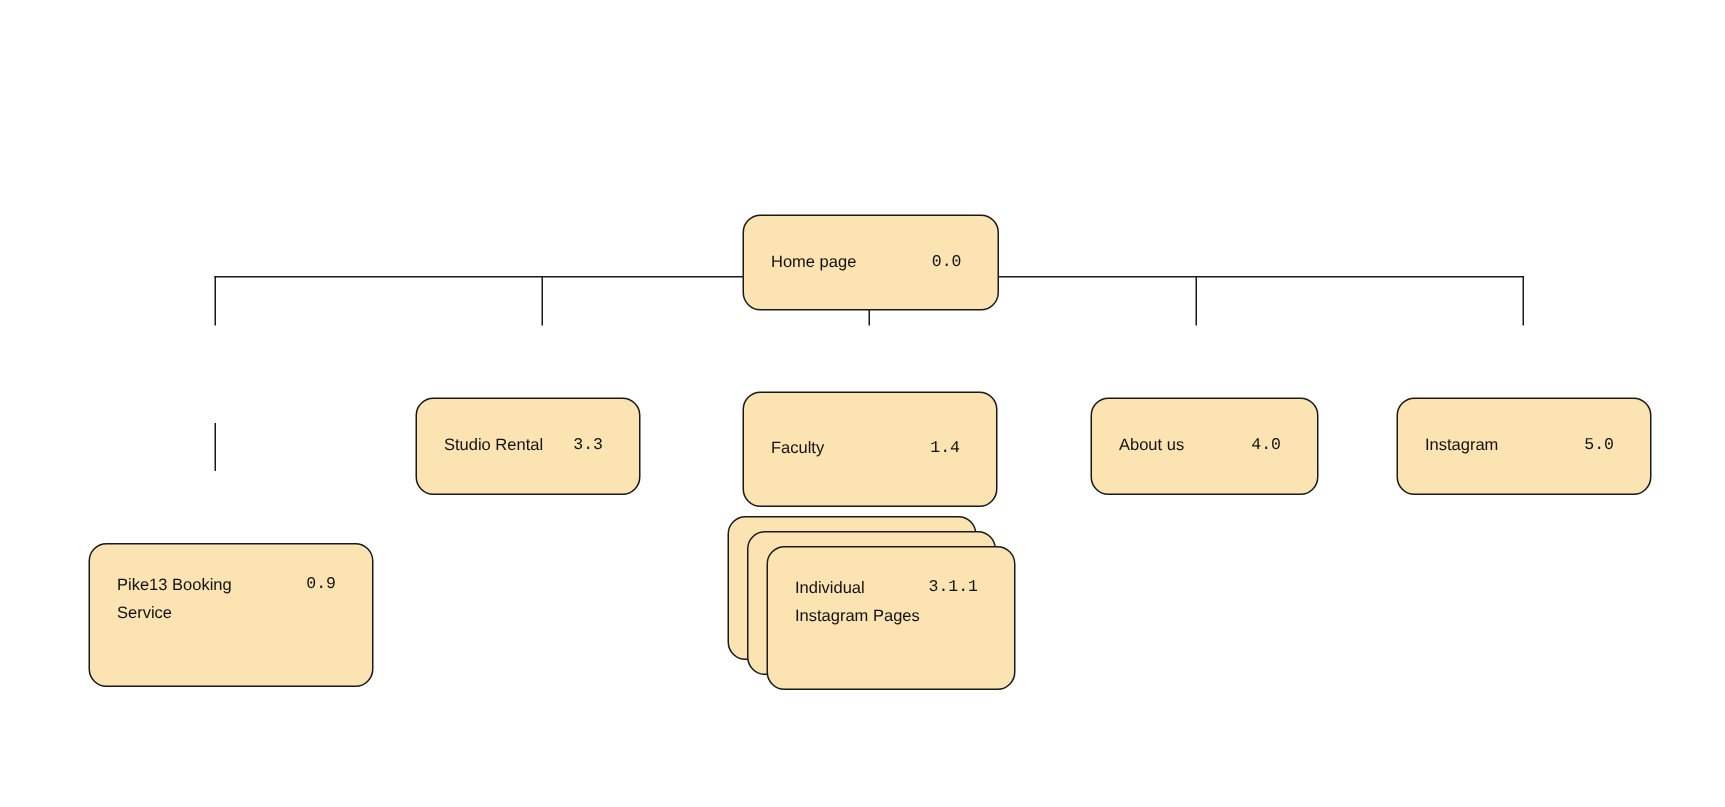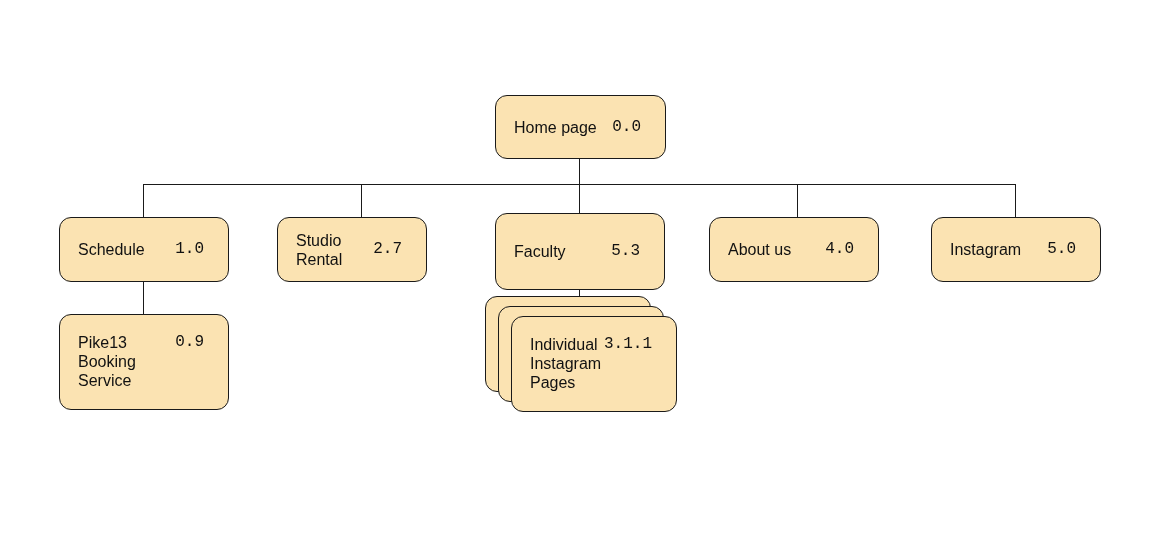--- a/index.html
+++ b/index.html
@@ -30,37 +30,38 @@
   .node{
     position:absolute;
     background:var(--node-fill);
     border:1.5px solid var(--node-border);
     border-radius:12px;
     display:flex;
     flex-direction:row;
     justify-content:space-between;
     align-items:center;
     padding:0 24px 0 18px;
-    font-size:16px;
+    font-size:11px;
     line-height:19px;
     color:var(--text-color);
+    margin-top:48px;
   }
   .node .label{max-width:100px;}
   .node .num{white-space:nowrap;font-family:Liberation Mono, monospace;}
   .node.multi{
     align-items:flex-start;
     padding-top:18px;
   }
   .n-home     {left:495px;top:95px;width:171px;height:64px;}
   .n-schedule {left:59px;top:217px;width:170px;height:65px;}
   .n-studio   {left:277px;top:217px;width:150px;height:65px;}
   .n-faculty  {left:495px;top:213px;width:170px;height:77px;}
-  .n-about    {left:709px;top:217px;width:170px;height:65px;}
+  .n-about    {left:727px;top:217px;width:152px;height:65px;}
   .n-insta    {left:931px;top:217px;width:170px;height:65px;text-align:right;}
-  .n-pike     {left:59px;top:314px;width:170px;height:96px;}
+  .n-pike     {left:59px;top:314px;width:190px;height:96px;}
   .stack-back1{left:485px;top:296px;width:166px;height:96px;}
   .stack-back2{left:498px;top:306px;width:166px;height:96px;}
   .stack-front{left:511px;top:316px;width:166px;height:96px;}
 </style>
 </head>
 <body>
 
 <div class="canvas">
 
   <div class="line v" style="left:579px;top:159px;height:58px;"></div>
@@ -70,33 +71,29 @@
   <div class="line v" style="left:797px;top:184px;height:33px;"></div>
   <div class="line v" style="left:1015px;top:184px;height:33px;"></div>
   <div class="line v" style="left:143px;top:282px;height:32px;"></div>
   <div class="line v" style="left:579px;top:282px;height:14px;"></div>
 
   <div class="node n-home">
     <span class="label">Home page</span>
     <span class="num">0.0</span>
   </div>
 
-  <div class="node n-schedule">
-    <span class="label">Schedule</span>
-    <span class="num">1.0</span>
-  </div>
 
   <div class="node n-studio">
     <span class="label">Studio Rental</span>
-    <span class="num">2.7</span>
+    <span class="num">3.3</span>
   </div>
 
   <div class="node n-faculty">
     <span class="label">Faculty</span>
-    <span class="num">5.3</span>
+    <span class="num">1.4</span>
   </div>
 
   <div class="node n-about">
     <span class="label">About us</span>
     <span class="num">4.0</span>
   </div>
 
   <div class="node n-insta">
     <span class="label">Instagram</span>
     <span class="num">5.0</span>

